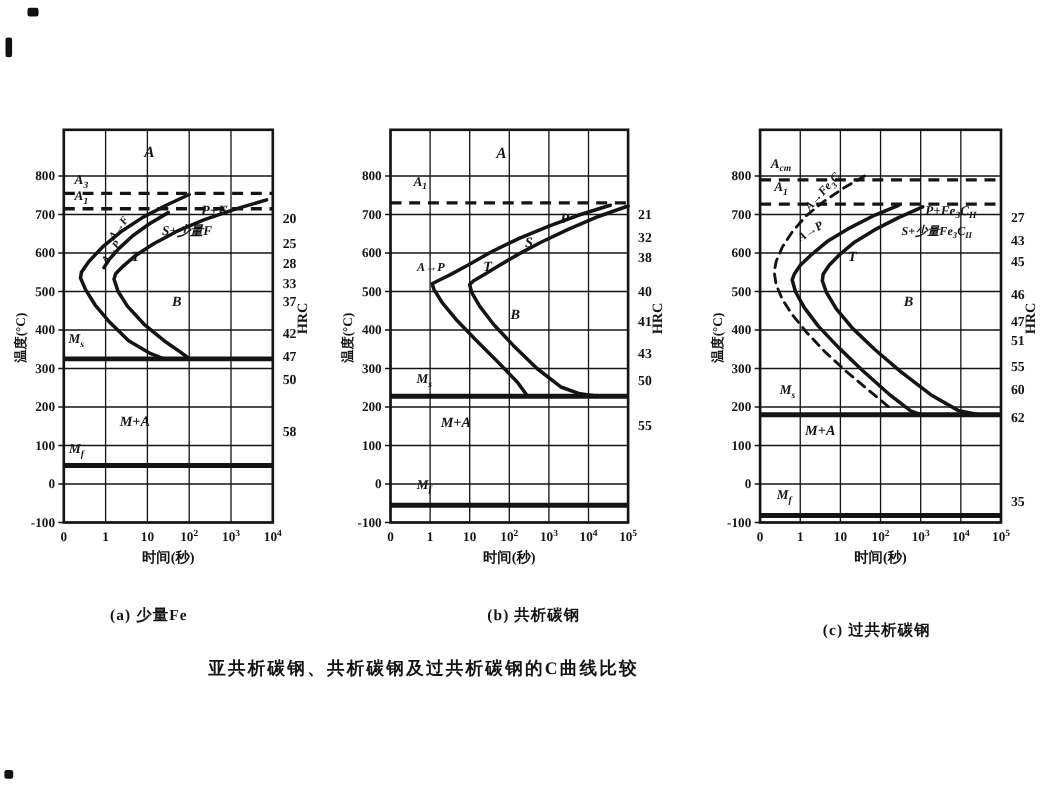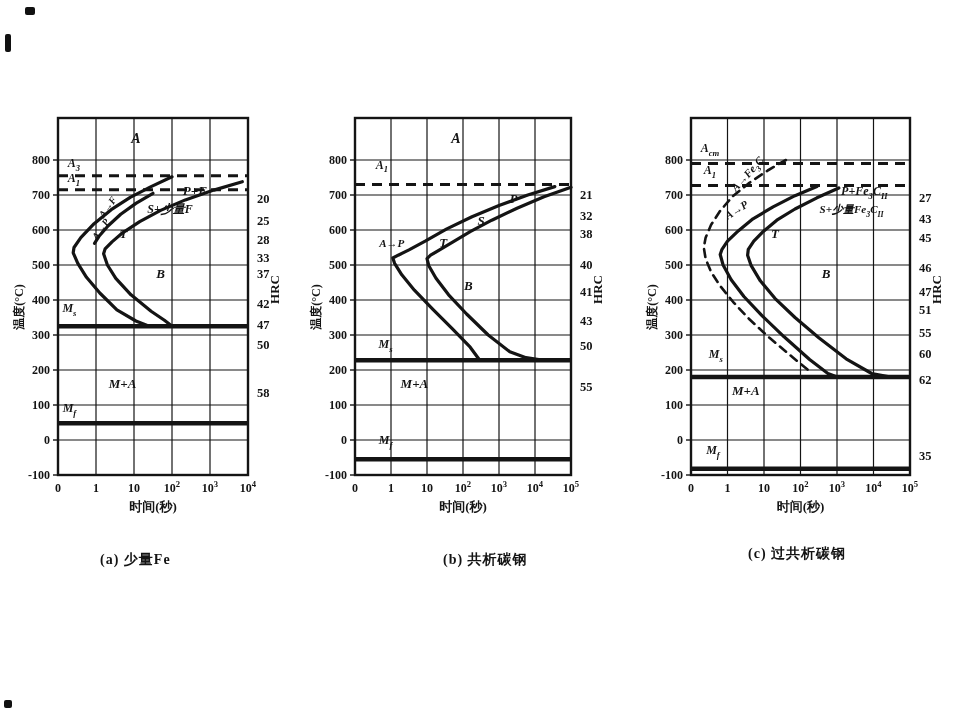--- a/index.html
+++ b/index.html
@@ -244,16 +244,17 @@
         <text x="274" y="201.79999999999998" text-anchor="start" font-size="12.5" font-style="normal" font-weight="700"><tspan dy="0">51</tspan></text>
         <text x="274" y="224.89999999999998" text-anchor="start" font-size="12.5" font-style="normal" font-weight="700"><tspan dy="0">55</tspan></text>
         <text x="274" y="245.89999999999998" text-anchor="start" font-size="12.5" font-style="normal" font-weight="700"><tspan dy="0">60</tspan></text>
         <text x="274" y="271.8" text-anchor="start" font-size="12.5" font-style="normal" font-weight="700"><tspan dy="0">62</tspan></text>
         <text x="274" y="347.75" text-anchor="start" font-size="12.5" font-style="normal" font-weight="700"><tspan dy="0">35</tspan></text>
         <text x="296" y="177.5" text-anchor="middle" font-size="13" font-style="normal" font-weight="700" transform="rotate(-90 296 177.5)"><tspan dy="0">HRC</tspan></text>
       </svg></div>
 
   <div class="caption" style="left:100px;top:551px;">(a) 少量Fe</div>
   <div class="caption" style="left:443px;top:551px;text-align:right;">(b) 共析碳钢</div>
-  <div class="caption" style="left:748px;top:545px;">(c) 过共析碳钢</div>
-
+  <div class="caption" style="left:748px;top:564px;">(c) 过共析碳钢</div>
+
+  <div class="main-caption">亚共析碳钢、共析碳钢及过共析碳钢的C曲线比较</div>
 
 </div>
 
 </body></html>

